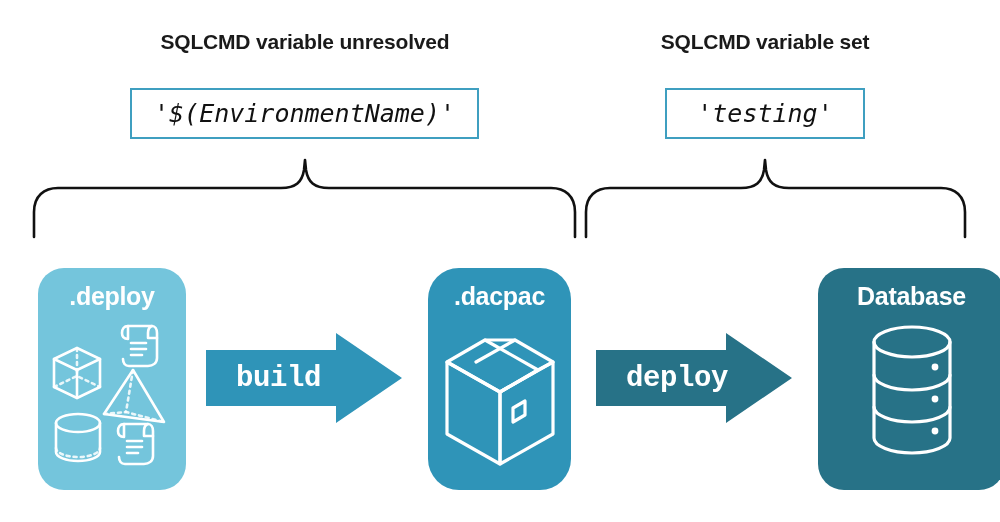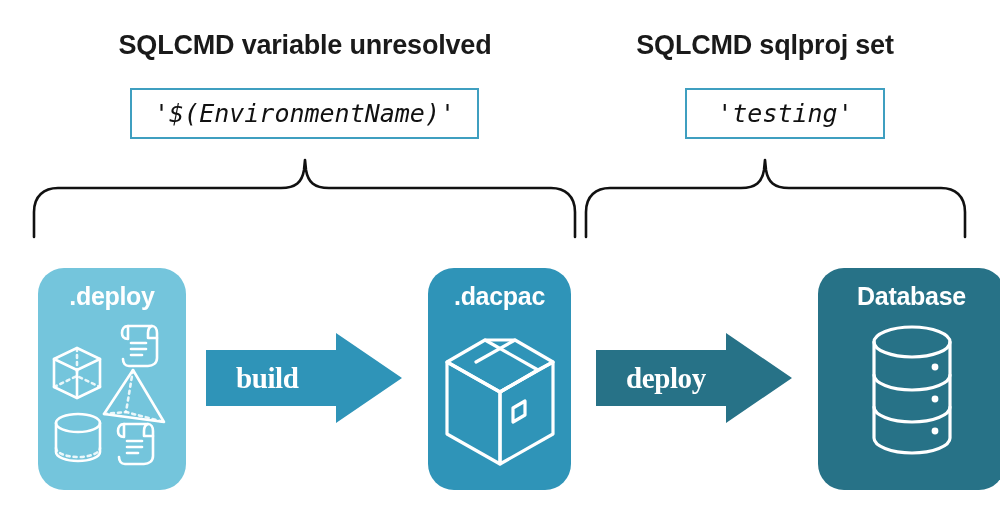--- a/index.html
+++ b/index.html
@@ -16,21 +16,21 @@
     height: 522px;
     background: #ffffff;
     overflow: hidden;
   }
 
   
   .heading {
     position: absolute;
     font-family: "Liberation Sans", sans-serif;
     font-weight: bold;
-    font-size: 27px;
+    font-size: 21px;
     color: #1a1a1a;
     text-align: center;
     white-space: nowrap;
     letter-spacing: -0.2px;
   }
   #heading-left {
     left: 105px;
     top: 30px;
     width: 400px;
   }
@@ -59,21 +59,20 @@
     left: 130px;
     top: 88px;
     width: 349px;
     height: 51px;
   }
   #code-box-right {
     left: 665px;
     top: 88px;
     width: 200px;
     height: 51px;
-    margin-left: 20px;
   }
 
   
   #brace-layer {
     position: absolute;
     left: 0;
     top: 0;
     width: 1000px;
     height: 522px;
     pointer-events: none;
@@ -88,20 +87,21 @@
   }
   #artifact-sqlproj {
     left: 38px;
     width: 148px;
     background: #74C5DC;
   }
   #artifact-dacpac {
     left: 428px;
     width: 143px;
     background: #2F94B8;
+    border-radius: 31px;
   }
   #artifact-database {
     left: 818px;
     width: 167px;
     background: #277287;
     padding-left: 20px;
   }
   .artifact-label {
     position: absolute;
     top: 14px;
@@ -147,35 +147,35 @@
     position: absolute;
     left: 0;
     top: 0;
     width: 100%;
     height: 100%;
     display: flex;
     align-items: center;
     justify-content: flex-start;
     padding-left: 30px;
     box-sizing: border-box;
-    font-family: Liberation Serif, serif;
+    font-family: Liberation Mono, monospace;
     font-weight: bold;
     font-size: 29px;
     color: #ffffff;
     letter-spacing: -0.4px;
     pointer-events: none;
   }
 </style>
 </head>
 <body>
 
 <div id="canvas">
 
   <div class="heading" id="heading-left">SQLCMD variable unresolved</div>
-  <div class="heading" id="heading-right">SQLCMD sqlproj set</div>
+  <div class="heading" id="heading-right">SQLCMD variable set</div>
 
   <div class="code-box" id="code-box-left">'$(EnvironmentName)'</div>
   <div class="code-box" id="code-box-right">'testing'</div>
 
   <svg id="brace-layer" viewBox="0 0 1000 522">
 
     <path d="M 34 237
              L 34 212
              C 34 196 44 188 58 188
              L 281 188

